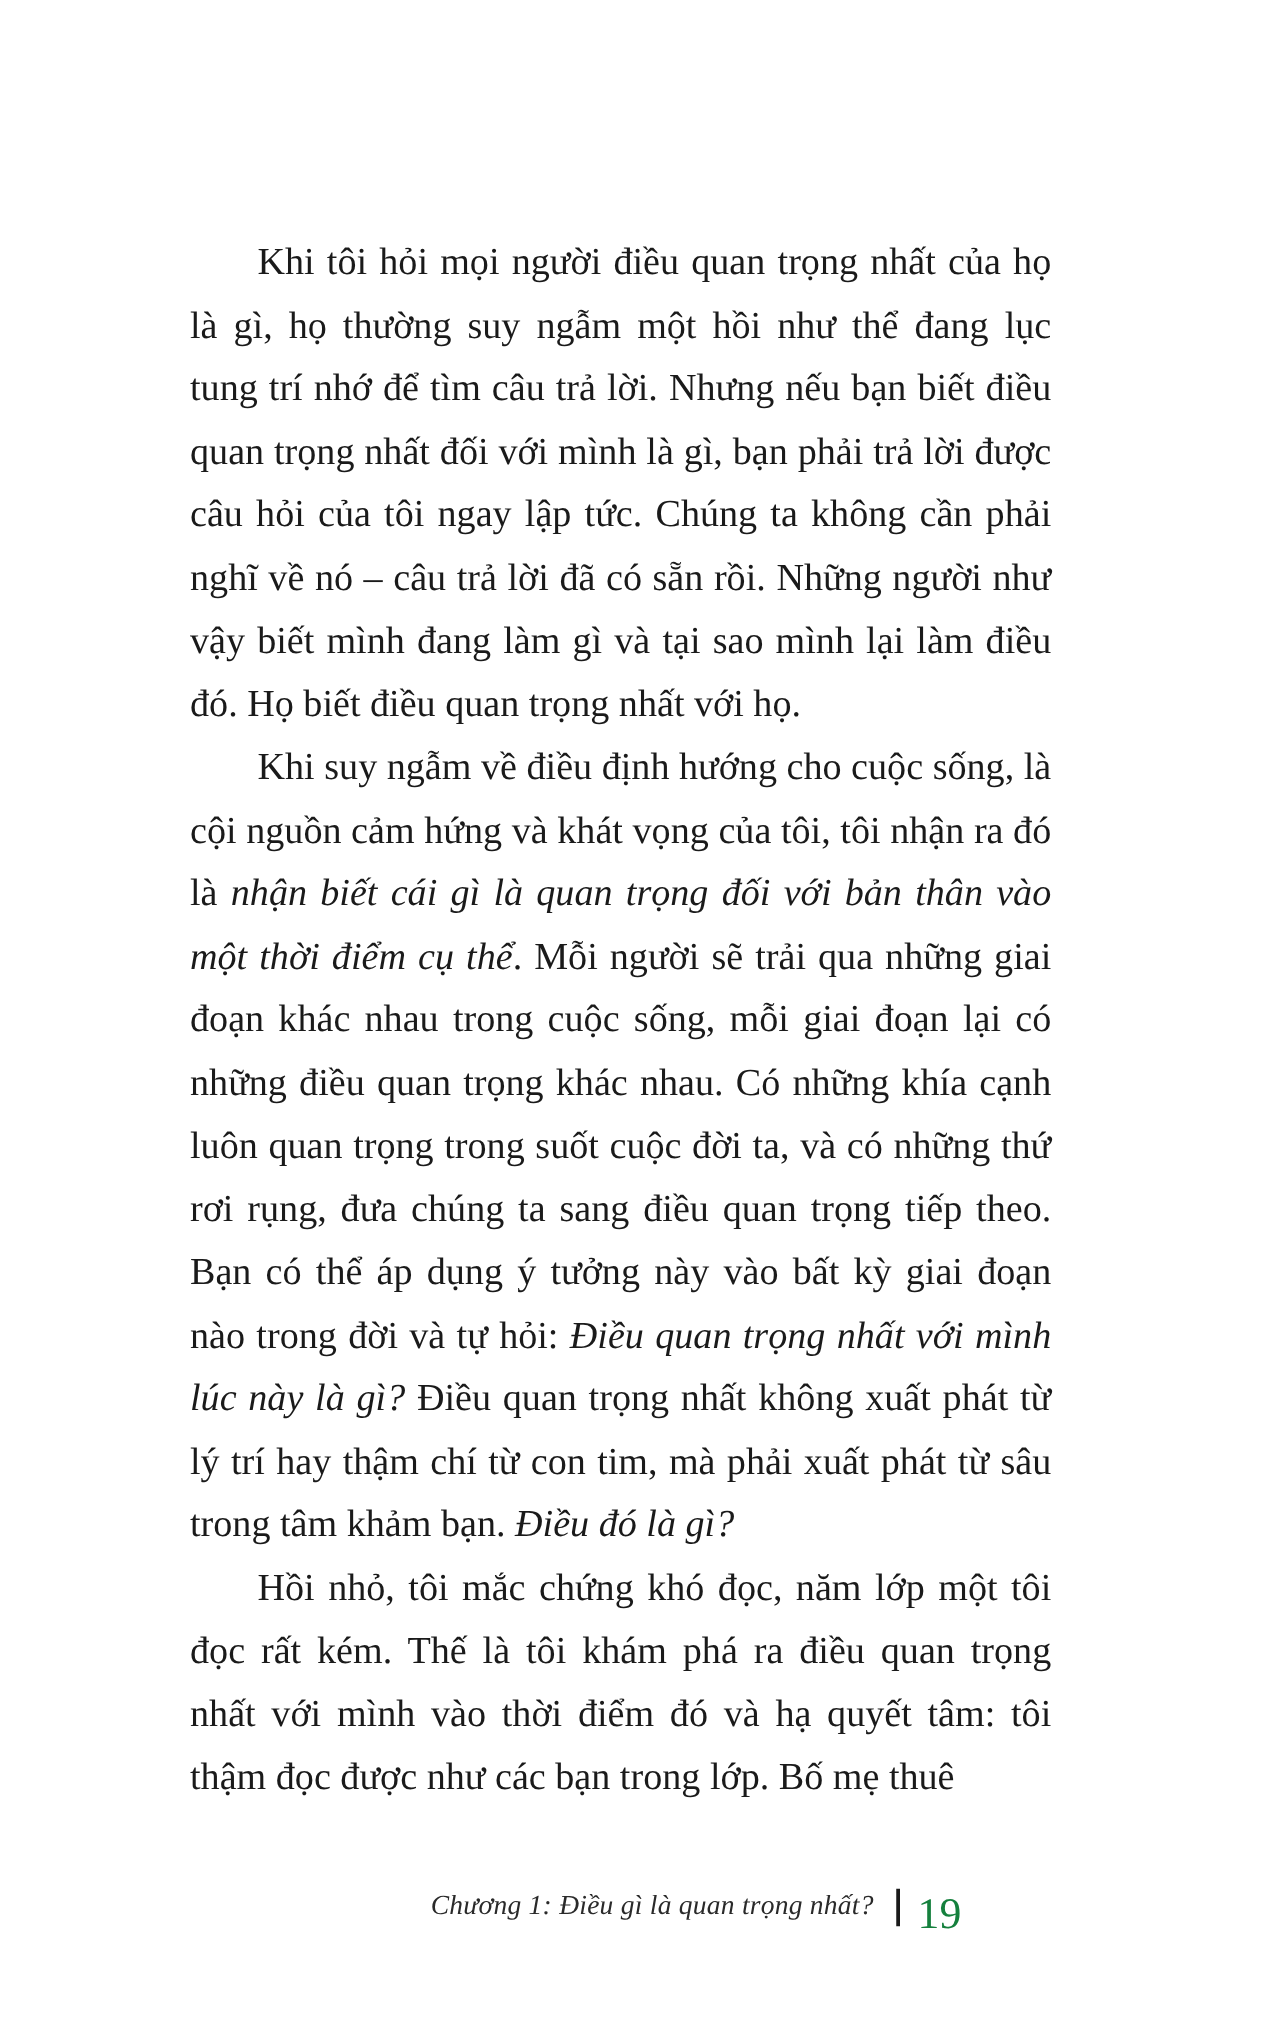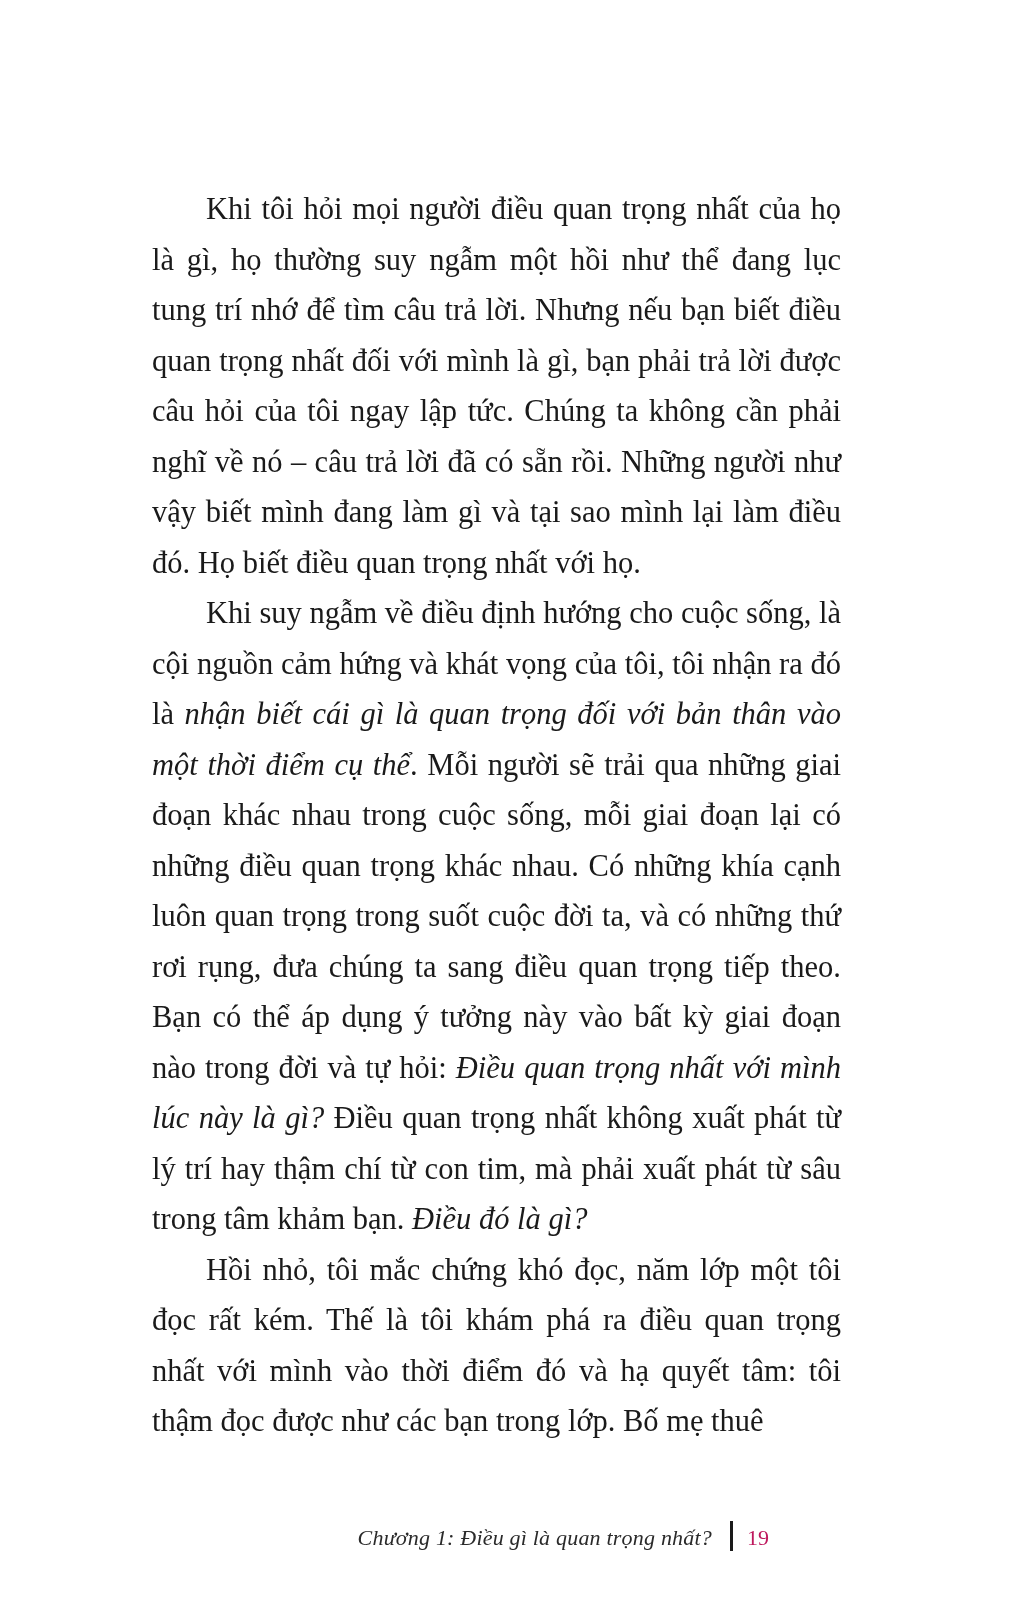--- a/index.html
+++ b/index.html
@@ -38,39 +38,39 @@
     margin-top: 0px;
   }
   .body-text i {
   }
   .footer {
     position: absolute;
     left: 152px;
     right: 180px;
     bottom: 100px;
     display: flex;
-    align-items: flex-end;
+    align-items: flex-start;
     justify-content: flex-end;
     font-size: 22px;
   }
   .footer-chapter {
     font-style: italic;
     color: #2a2a2a;
     letter-spacing: 0.2px;
   }
   .footer-rule {
     display: inline-block;
     width: 3px;
     height: 30px;
     background: #1a1a1a;
     margin: 0 14px 0 18px;
   }
   .footer-page {
-    font-size: 22px;
-    color: #be185d;
+    font-size: 35px;
+    color: #15803d;
   }
   .last-line {
     position: absolute;
     left: 152px;
     right: 180px;
     bottom: 0px;
     font-size: 23px;
     line-height: 50.5px;
     text-align: justify;
     height: 34px;

